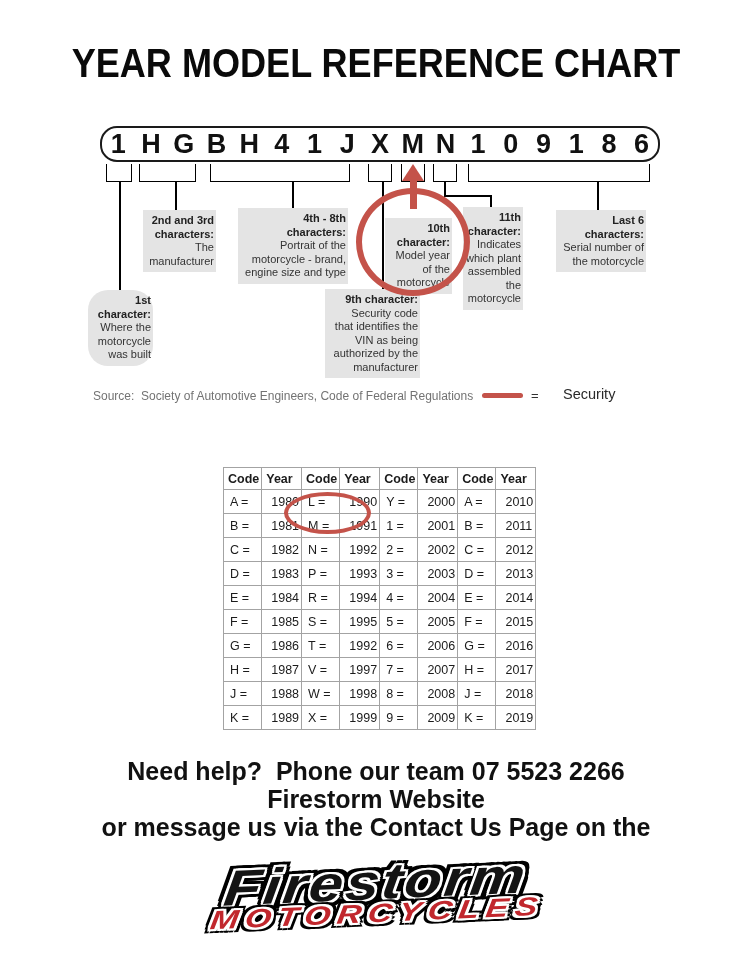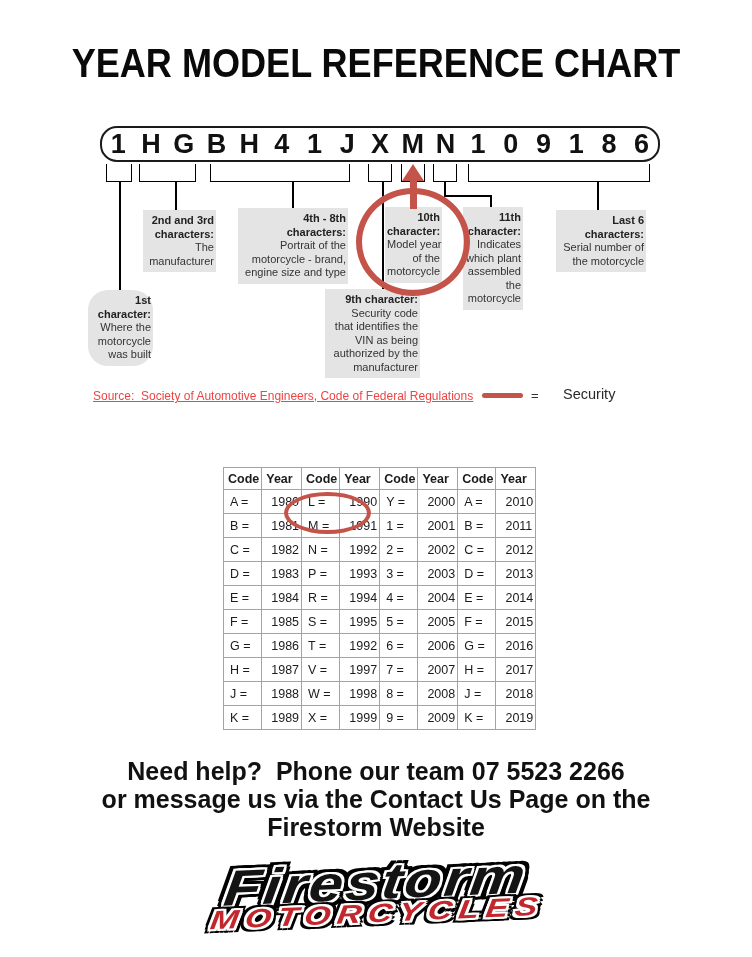--- a/index.html
+++ b/index.html
@@ -40,21 +40,21 @@
     position:absolute;left:402px;top:164px;width:0;height:0;
     border-left:11px solid transparent;border-right:11px solid transparent;
     border-bottom:17px solid #c4534a;
   }
   .arrow-shaft{position:absolute;left:410px;top:178px;width:7px;height:31px;background:#c4534a;}
   .tbl-ellipse{
     position:absolute;left:284px;top:492px;width:87px;height:42px;
     border:4px solid #c4534a;border-radius:50%;box-sizing:border-box;
   }
   
-  .source-note{position:absolute;left:93px;top:389px;font-size:12px;color:#ef4444;white-space:pre;text-decoration:underline;}
+  .source-note{position:absolute;left:93px;top:389px;font-size:12px;color:#737373;white-space:pre;}
   .legend-line{position:absolute;left:482px;top:393px;width:41px;height:5px;border-radius:3px;background:#c4534a;}
   .legend-eq{position:absolute;left:531px;top:388px;font-size:13px;color:#333;}
   .legend-label{position:absolute;left:563px;top:386px;font-size:14.5px;color:#2a2a2a;}
   
   table.year-table{position:absolute;left:223px;top:455px;border-collapse:collapse;background:#fff;margin-top:12px;}
   .year-table th,.year-table td{
     border:1px solid #a3a3a3;font-size:12.5px;color:#1b1b1b;text-align:left;
     height:23px;padding:0 2px 0 6px;width:26px;white-space:nowrap;
   }
   .year-table th{font-weight:bold;height:21px;padding-left:4px;}
@@ -150,21 +150,21 @@
       <div>engine size and type</div>
     </div>
   <div class="callout" style="left:325px;top:289px;width:95px;">
       <div class="b">9th character:</div>
       <div>Security code</div>
       <div>that identifies the</div>
       <div>VIN as being</div>
       <div>authorized by the</div>
       <div>manufacturer</div>
     </div>
-  <div class="callout" style="left:385px;top:207px;width:57px;">
+  <div class="callout" style="left:385px;top:218px;width:67px;">
       <div class="b">10th</div>
       <div class="b">character:</div>
       <div>Model year</div>
       <div>of the</div>
       <div>motorcycle</div>
     </div>
   <div class="callout" style="left:463px;top:207px;width:60px;">
       <div class="b">11th</div>
       <div class="b">character:</div>
       <div>Indicates</div>
@@ -302,22 +302,22 @@
           <td class="year">2009</td>
           <td class="code">K =</td>
           <td class="year">2019</td>
         </tr>
       </tbody>
   </table>
   <div class="tbl-ellipse"></div>
 
   <div class="help">
     <div>Need help?  Phone our team 07 5523 2266</div>
+    <div>Firestorm Website</div>
     <div>or message us via the Contact Us Page on the</div>
-    <div>Firestorm Website</div>
   </div>
 
   <div class="logo">
     <div class="logo-top">Firestorm</div>
     <div class="logo-bottom">MOTORCYCLES</div>
   </div>
 
 </div>
 
 </body></html>

